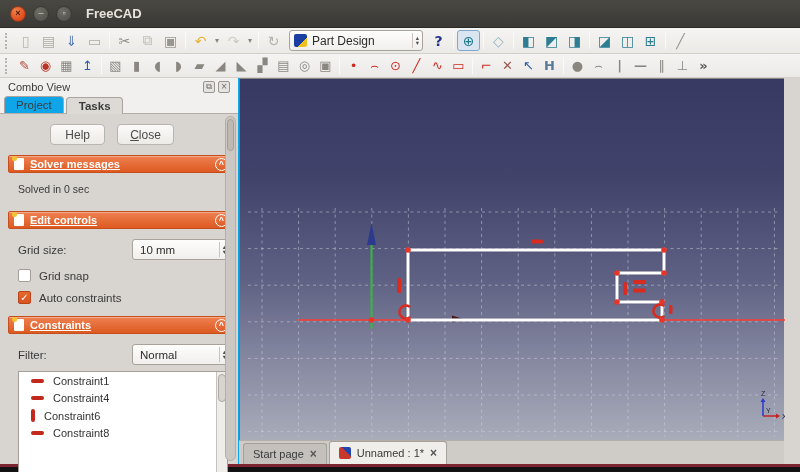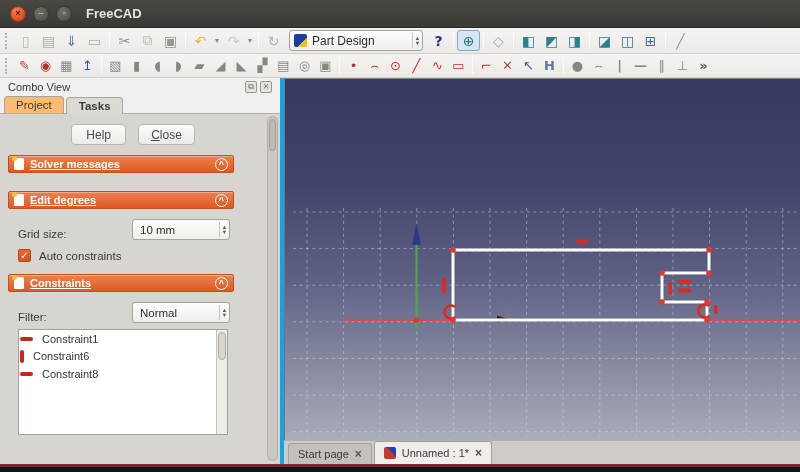--- a/index.html
+++ b/index.html
@@ -23,50 +23,50 @@
   .tbsep { width:1px; height:17px; background:#CCC8C2; border-right:1px solid #FBFAF9; margin:0 3px; }
   .tbhandle { width:6px; height:16px; border-left:2px dotted #B9B5AE; margin:0 3px; }
   .tbcaret { font-size:8px; color:#8a8680; width:10px; text-align:center; font-family:"DejaVu Sans", sans-serif; }
   .wbcombo { display:inline-flex; align-items:center; height:21px; width:134px; background:linear-gradient(#FDFDFC,#F1EFEC); border:1px solid #A9A29A; border-radius:3px; padding:0 3px 0 4px; margin:0 4px; }
   .wbicon { width:13px; height:13px; border-radius:2px; background:linear-gradient(135deg,#1A3FA0 62%, #F0C020 62%); margin-right:5px; flex:none; }
   .wbcombo .lbl { font-size:12px; color:#2b2b2b; flex:1; }
   .spin { display:flex; flex-direction:column; line-height:5px; font-size:6.5px; color:#555; border-left:1px solid #C9C3BC; padding-left:3px; margin-left:4px; height:15px; justify-content:center; font-family:"DejaVu Sans", sans-serif; }
 
   
   .main { display:flex; height:386px; }
-  .sidebar { width:284px; flex:none; background:#D8D5D1; border-right:4px solid #0ea5e9; position:relative; }
+  .sidebar { width:239px; flex:none; background:#D8D5D1; border-right:1px solid #0ea5e9; position:relative; }
   .dockhead { height:17px; background:#F1F0EE; display:flex; align-items:center; padding:0 8px; }
   .dockhead .dtitle { font-size:11px; color:#3b3b3b; flex:1; }
   .dockico { width:12px; height:12px; border:1px solid #9a958e; background:#E5E3DF; color:#6b6761; font-size:8px; line-height:10px; text-align:center; margin-left:3px; border-radius:2px; font-family:"DejaVu Sans", sans-serif; }
   .paneltabs { height:19px; background:#F1F0EE; display:flex; align-items:flex-end; padding-left:4px; border-bottom:1px solid #B3AEA7; }
-  .ptab { font-size:11.5px; color:#3b3b3b; padding:2px 11px 2px; border:1px solid #A9A49D; border-bottom:none; border-radius:4px 4px 0 0; background:#fdba74; margin-right:2px; }
+  .ptab { font-size:11.5px; color:#3b3b3b; padding:2px 11px 2px; border:1px solid #A9A49D; border-bottom:none; border-radius:4px 4px 0 0; background:#0ea5e9; margin-right:2px; }
   .ptab.active { background:#DDDAD6; position:relative; top:1px; font-weight:bold;padding-left:12px; }
   .taskarea { position:relative; height:350px; background:#D8D5D1; padding:10px 20px 0 6px; }
   .btnrow { display:flex; justify-content:center; gap:12px; margin-bottom:10px;text-align:center; }
   .pbtn { min-width:55px; height:21px; background:linear-gradient(#FBFAF9,#EDEBE7); border:1px solid #B9B4AD; border-radius:4px; font-size:12px; color:#4a4a4a; display:flex; align-items:center; justify-content:center; padding:0 12px; }
   .pbtn span { display:block; }
   .pbtn.close span::first-letter { text-decoration:underline; }
   .section { margin:0 0 8px 2px; width:226px; }
   .shead { height:18px; display:flex; align-items:center; gap:6px; padding:0 5px; border-radius:2px; background:linear-gradient(#EF8152,#DC5A20); border:1px solid #C54F1C; box-shadow:inset 0 1px rgba(255,255,255,.35); }
   .shead .stitle { font-size:11px; font-weight:bold; color:#fff; flex:1;text-decoration:underline; }
   .pageico { width:10px; height:12px; background:#FDFDFB; border-radius:1px; position:relative; flex:none; }
   .pageico i { position:absolute; width:5px; height:5px; border-radius:50%; background:#F4C430; top:-2px; left:-2px; }
   .collapse { width:13px; height:13px; border:1.5px solid #fff; border-radius:50%; color:#fff; font-size:9px; line-height:10px; text-align:center; flex:none; font-weight:bold; }
   .sbody { padding:6px 2px 4px 4px; }
   .solverline { font-size:10.5px; color:#3a3a3a; margin:4px 0 4px 6px; }
-  .fieldrow { display:flex; align-items:flex-end; margin:4px 0 6px 6px; }
+  .fieldrow { display:flex; align-items:center; margin:4px 0 6px 6px; }
   .fieldrow label { font-size:11.5px; color:#3a3a3a; flex:1; }
   .combo { width:98px; height:21px; background:linear-gradient(#FDFDFC,#F1EFEC); border:1px solid #A9A29A; border-radius:3px; display:flex; align-items:center; padding:0 3px 0 7px; margin-right:2px; }
   .combo .cval { font-size:11.5px; color:#2b2b2b; flex:1; }
   .cbrow { display:flex; align-items:center; gap:8px; margin:9px 0 0 6px; }
   .cb { width:13px; height:13px; background:#fff; border:1px solid #A39E97; border-radius:2px; color:#fff; font-size:10px; line-height:12px; text-align:center; }
   .cb.checked { background:linear-gradient(#E66A2C,#D9531E); border-color:#B8441A; }
   .cbrow label { font-size:11.5px; color:#3a3a3a; }
   .clist { position:relative; margin:6px 0 0 6px; width:210px; height:106px; background:#fff; border:1px solid #A49F98; overflow:hidden; }
-  .citem { display:flex; align-items:center; gap:9px; height:17.5px; padding:0 1px; }
+  .citem { display:flex; align-items:center; gap:9px; height:17.5px; padding:0 12px; }
   .citem .cname { font-size:11px; color:#333; }
   .cicon { flex:none; }
   .ci-horizontal { width:13px; height:4px; background:#C2281C; border-radius:2px; }
   .ci-vertical { width:4px; height:13px; background:#C2281C; border-radius:2px; }
   .listscroll { position:absolute; top:0; right:0; bottom:0; width:11px; background:#EFEDEA; border-left:1px solid #C5C0BA; }
   .listthumb { position:absolute; top:2px; left:1px; width:8px; height:28px; background:#D8D5D0; border:1px solid #ADA8A1; border-radius:4px; }
   .vscroll { position:absolute; top:38px; right:2px; bottom:3px; width:11px; background:#CBC8C3; border:1px solid #B3AEA7; border-radius:6px; }
   .vthumb { position:absolute; top:2px; left:1px; width:7px; height:32px; background:#BDB9B3; border:1px solid #A29D96; border-radius:4px; }
 
   
@@ -213,43 +213,48 @@
 
         <div class="section">
           <div class="shead">
             <span class="pageico">
                 <i></i>
               </span>
             <span class="stitle">Solver messages</span>
             <span class="collapse">^</span>
           </div>
           <div class="sbody">
+            <div class="solverline">Solved in 0 sec</div>
           </div>
         </div>
 
         <div class="section">
           <div class="shead">
             <span class="pageico">
                 <i></i>
               </span>
-            <span class="stitle">Edit degrees</span>
+            <span class="stitle">Edit controls</span>
             <span class="collapse">^</span>
           </div>
           <div class="sbody">
             <div class="fieldrow">
               <label>Grid size:</label>
               <span class="combo">
                 <span class="cval">10 mm</span>
                 <span class="spin">
                     <span>▴</span>
                     <span>▾</span>
                   </span>
               </span>
             </div>
             <div class="cbrow">
+              <span class="cb" id="cb-gridsnap"></span>
+              <label>Grid snap</label>
+            </div>
+            <div class="cbrow">
               <span class="cb checked" id="cb-autoconstraints">✓</span>
               <label>Auto constraints</label>
             </div>
           </div>
         </div>
 
         <div class="section">
           <div class="shead">
             <span class="pageico">
                 <i></i>
@@ -268,20 +273,24 @@
                   </span>
               </span>
             </div>
             <div class="clist">
 
                 <div class="citem">
                   <span class="cicon ci-horizontal"></span>
                   <span class="cname">Constraint1</span>
                 </div>
 
+                <div class="citem">
+                  <span class="cicon ci-horizontal"></span>
+                  <span class="cname">Constraint4</span>
+                </div>
 
                 <div class="citem">
                   <span class="cicon ci-vertical"></span>
                   <span class="cname">Constraint6</span>
                 </div>
 
                 <div class="citem">
                   <span class="cicon ci-horizontal"></span>
                   <span class="cname">Constraint8</span>
                 </div>

